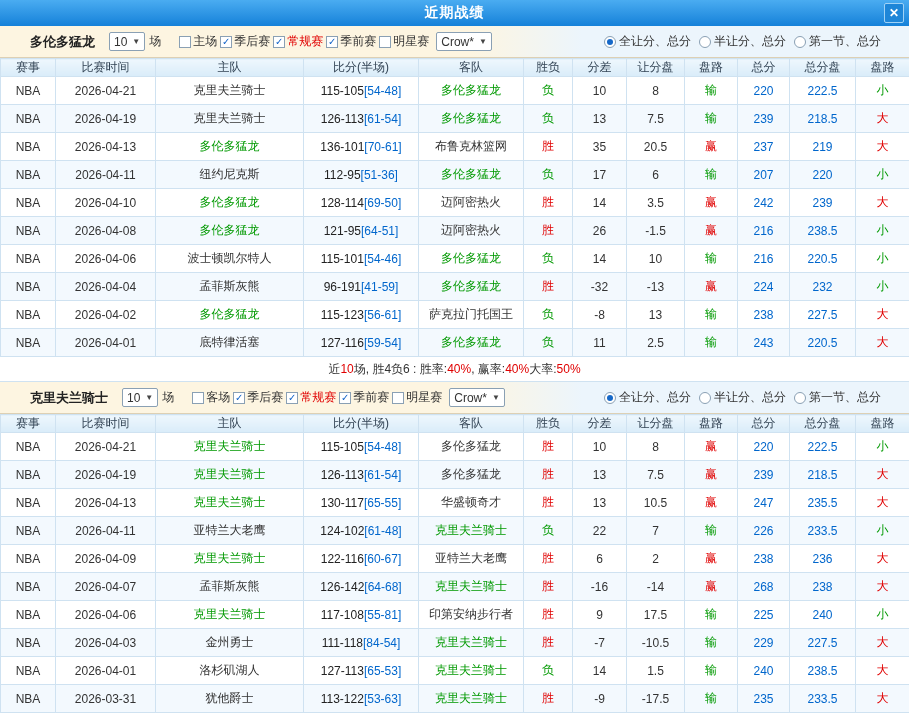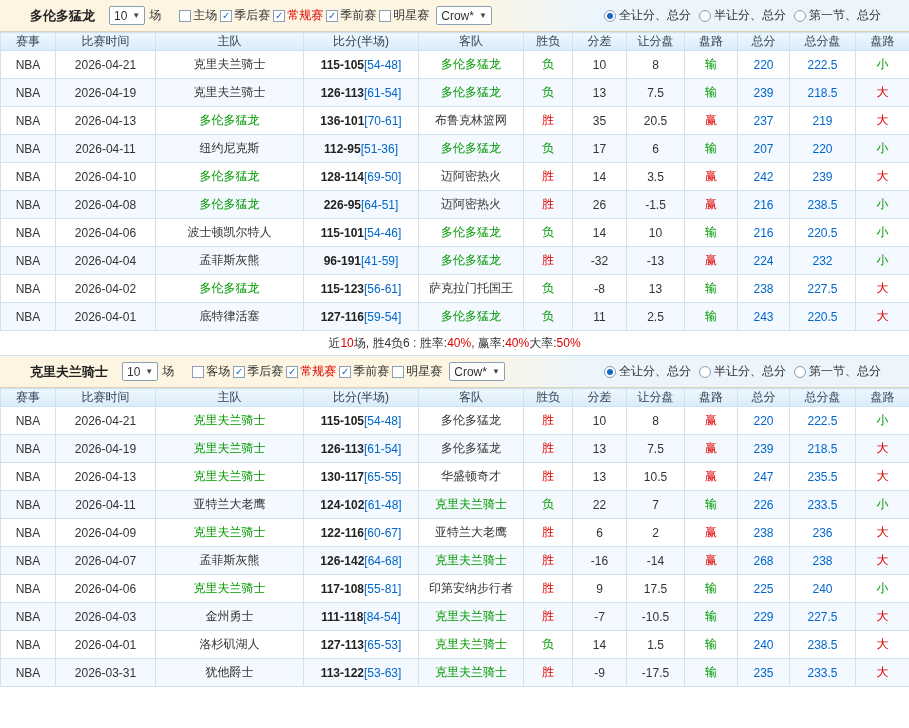--- a/index.html
+++ b/index.html
@@ -57,33 +57,37 @@
     height:28px; overflow:hidden; white-space:nowrap; color:#333;
   }
   thead th {
     background:linear-gradient(to bottom,#eef7fd,#d9ecf9);
     height:16px; font-weight:normal; color:#334455;
   }
   tbody tr:nth-child(even) { background:#f3f9fe; }
   .green { color:#009900; }
   .red { color:#e00000; }
   .blue { color:#0066cc; }
-  .score { font-weight:bold; color:#222; }
+  .score { font-weight:normal; color:#222; }
   .half { color:#0066cc; }
   
   .summary {
     height:25px; display:flex; align-items:center; justify-content:center;
     font-size:12px; border-bottom:1px solid #cfe2f1; background:#fff; color:#333;
   }
 </style>
 </head>
 <body>
 
 <div class="dialog">
 
+  <div class="titlebar">
+    <span class="title">近期战绩</span>
+    <button class="close-btn">✕</button>
+  </div>
 
   <div class="section">
     <div class="filterbar">
       <span class="team-name">多伦多猛龙</span>
       <span class="select-box">
         <span>10</span>
         <span class="arrow">▼</span>
       </span>
       <span>场</span>
       <span class="cb-group">
@@ -226,21 +230,21 @@
             <td>3.5</td>
             <td class="red">赢</td>
             <td class="blue">242</td>
             <td class="blue">239</td>
             <td class="red">大</td>
           </tr>
           <tr>
             <td>NBA</td>
             <td>2026-04-08</td>
             <td class="green">多伦多猛龙</td>
-            <td><span class="score">226-95</span><span class="half">[64-51]</span></td>
+            <td><span class="score">121-95</span><span class="half">[64-51]</span></td>
             <td>迈阿密热火</td>
             <td class="red">胜</td>
             <td>26</td>
             <td>-1.5</td>
             <td class="red">赢</td>
             <td class="blue">216</td>
             <td class="blue">238.5</td>
             <td class="green">小</td>
           </tr>
           <tr>

